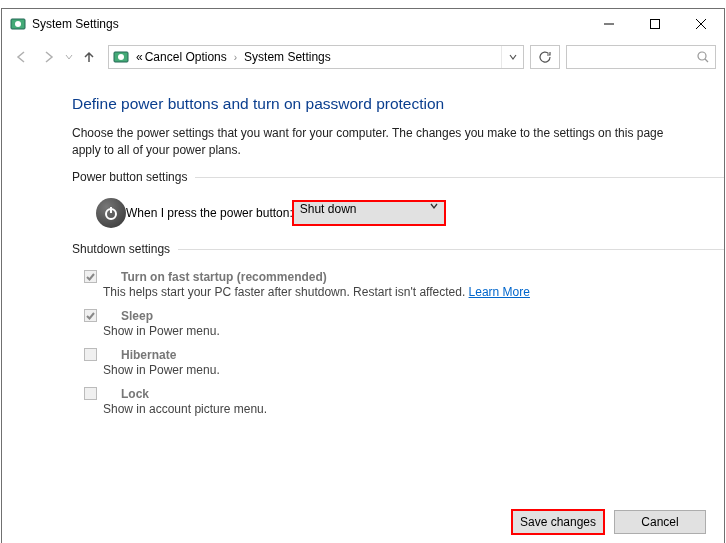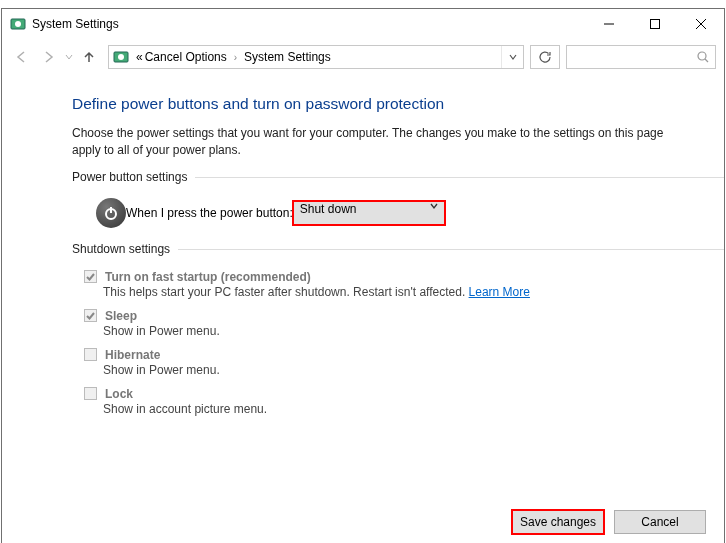--- a/index.html
+++ b/index.html
@@ -48,21 +48,21 @@
   .power-btn-icon { width:30px; height:30px; border-radius:50%; background: radial-gradient(circle at 35% 30%, #777, #333); display:flex; align-items:center; justify-content:center; flex-shrink:0;}
   .power-btn-icon svg{width:16px;height:16px;stroke:#fff;fill:none;stroke-width:2;}
   .power-label { font-size:12px; }
   .dropdown { width:152px; height:24px; border:1px solid #adadad; background:#e1e1e1; display:flex; align-items:flex-start; position:relative;}
   .dropdown .dd-val { font-size:12px; padding-left:6px; flex:1;}
   .dropdown .dd-arr { width:20px; display:flex; align-items:center; justify-content:center;}
   .dropdown .dd-arr svg{width:8px;height:8px;stroke:#333;fill:none;stroke-width:1.3;}
   .dd-highlight { position:absolute; inset:-2px; border:2px solid #f00; pointer-events:none;}
 
   .chk-setting { padding-left: 12px; margin-bottom: 10px; }
-  .chk-row { display:flex; align-items:center; gap:8px; }
+  .chk-row { display:flex; align-items:center; gap:24px; }
   .chk-box { width:13px; height:13px; border:1px solid #bbb; background:#f0f0f0; display:flex; align-items:center; justify-content:center; flex-shrink:0;}
   .chk-box.checked svg { width:11px; height:11px; stroke:#888; stroke-width:2; fill:none;}
   .chk-label { font-size:12px; font-weight:600; color:#777; }
   .chk-sub { font-size:12px; color:#444; padding-left:19px; margin-top:1px;}
   .chk-sub a { color:#0066cc; text-decoration:underline;}
 
   
   .footer { position:absolute; bottom:14px; right:18px; display:flex; gap:10px;}
   .btn { width:92px; height:24px; border:1px solid #adadad; background:#e1e1e1; font-size:12px; display:flex; align-items:center; justify-content:center; position:relative;}
   .btn-highlight { position:absolute; inset:-2px; border:2px solid #f00; pointer-events:none;}

